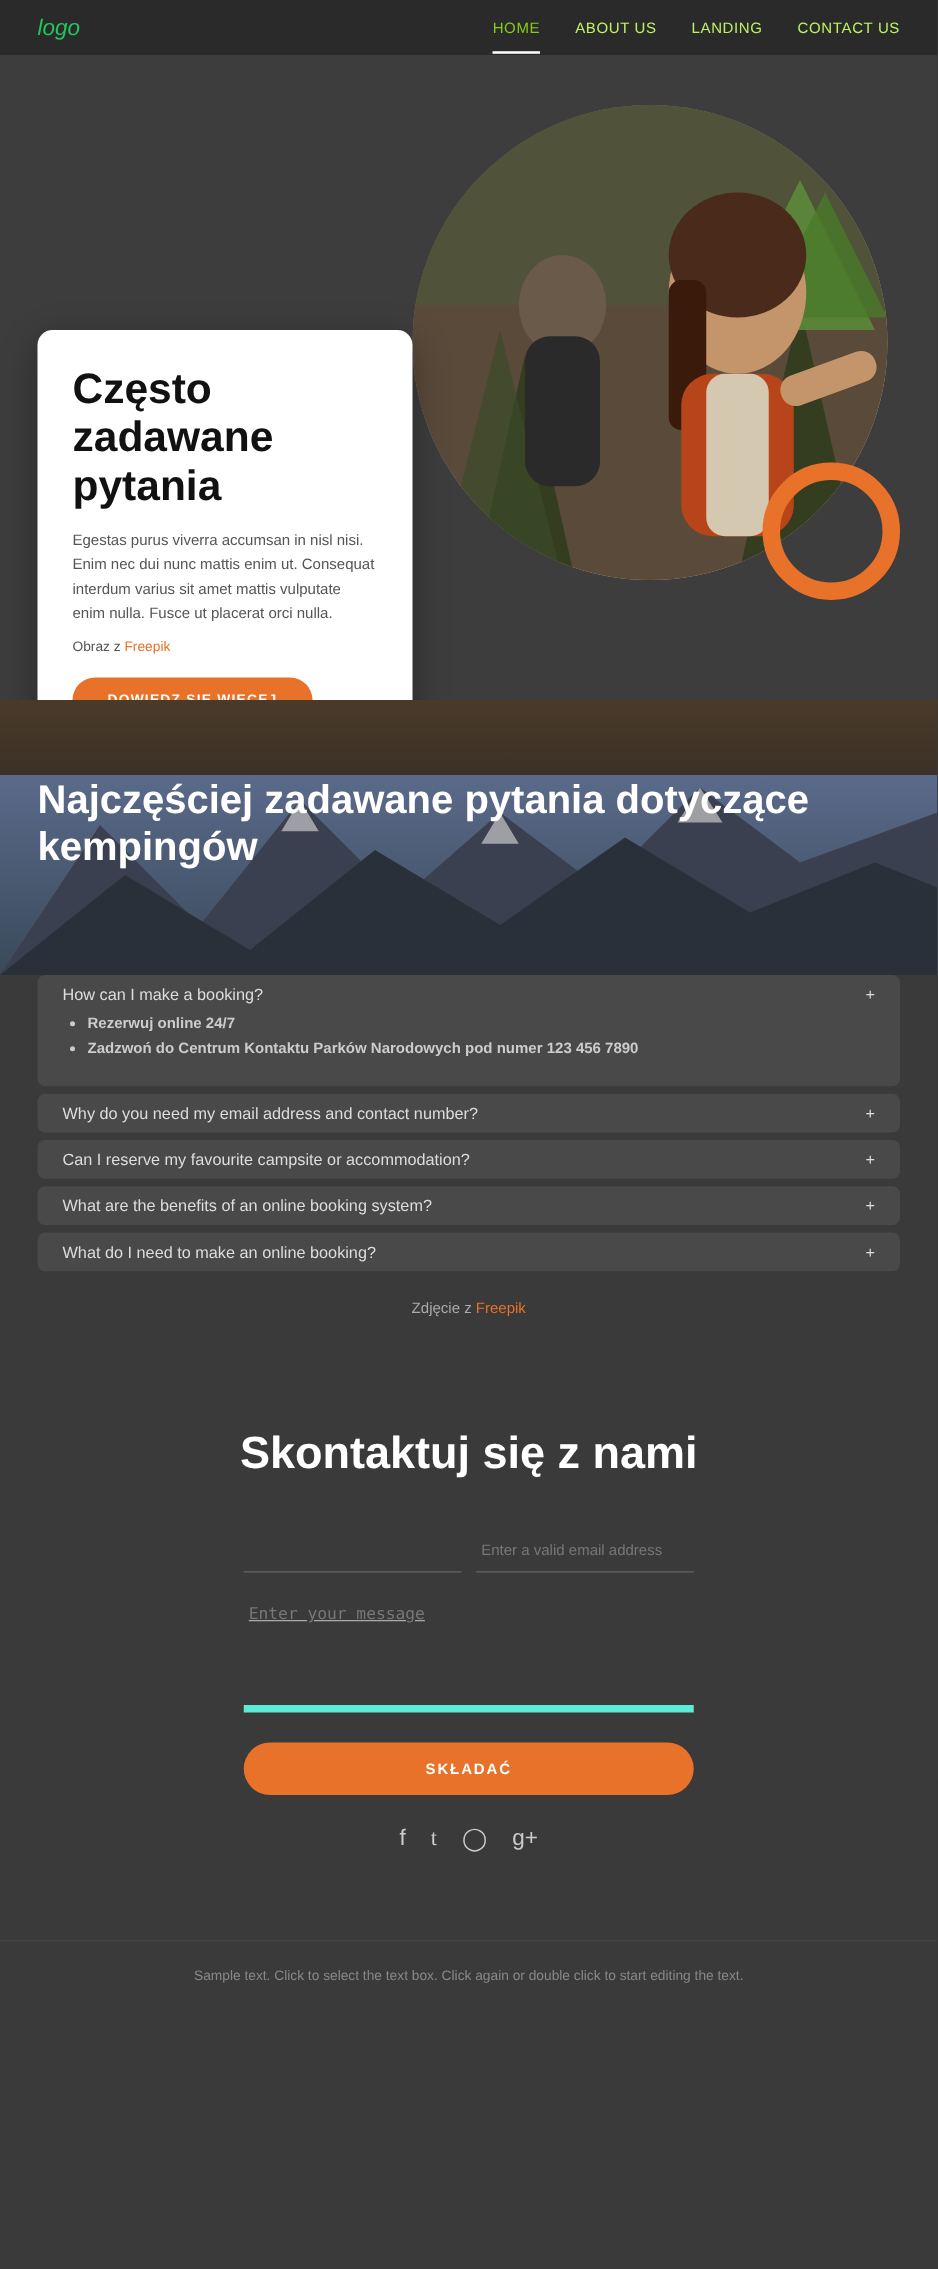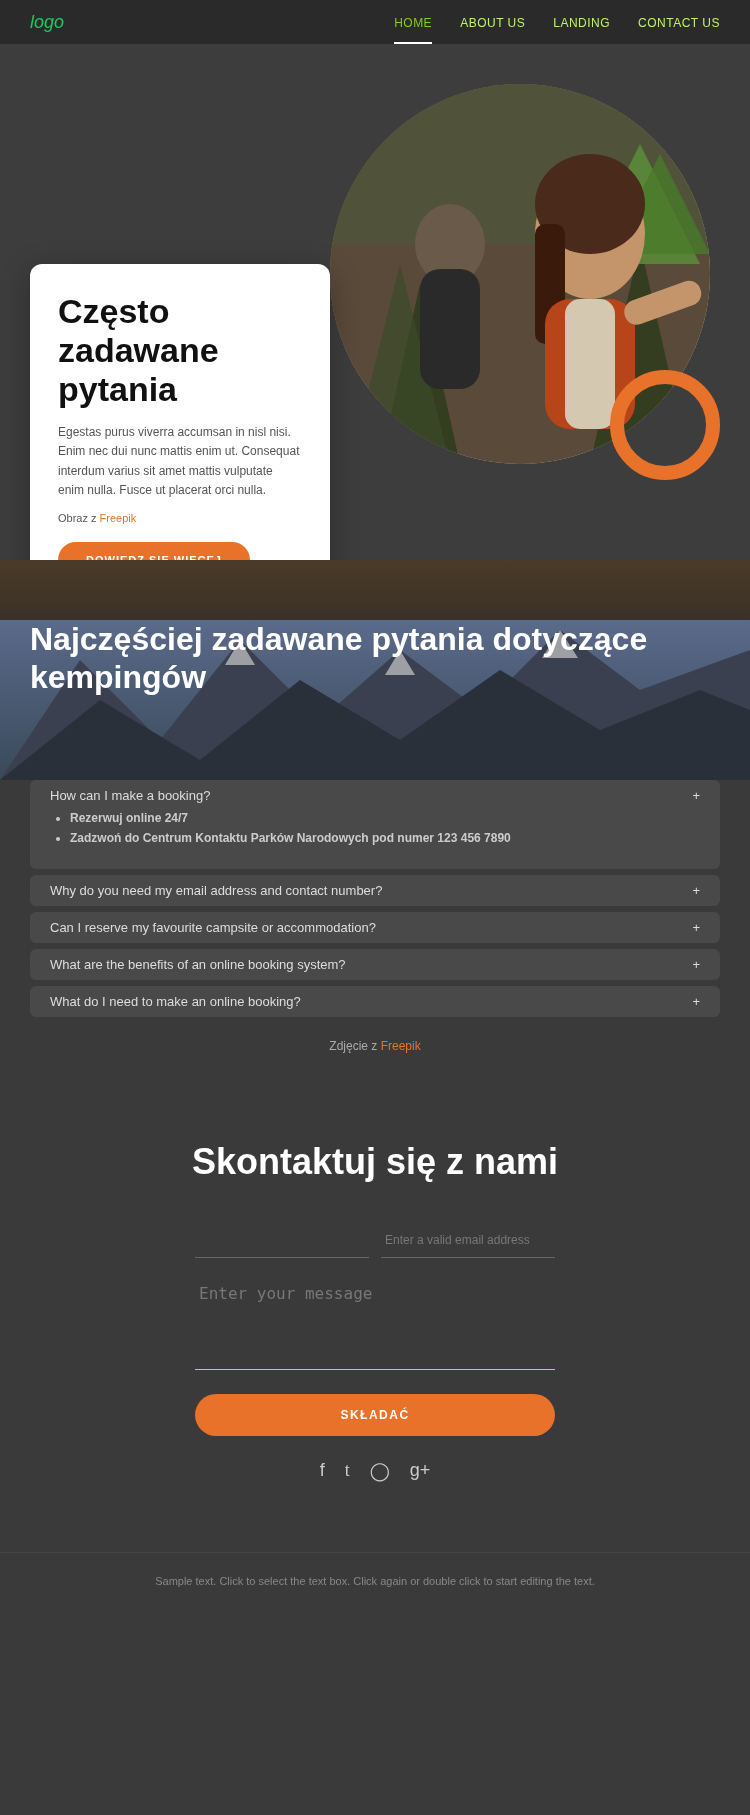--- a/index.html
+++ b/index.html
@@ -228,30 +228,31 @@
       color: #aaa;
       font-size: 12px;
       padding: 10px 4px;
       outline: none;
       width: 100%;
     }
     .form-field::placeholder { color: #777; }
     .form-textarea {
       width: 100%;
       border: none;
-      border-bottom: 1px solid #5eead4;
+      border-bottom: 6px solid #5eead4;
       background: transparent;
       color: #aaa;
-      font-size: 16px;
+      font-size: 13px;
       padding: 14px 4px;
       outline: none;
       resize: none;
       height: 100px;
       display: block;
       margin-top: 12px;
+      text-decoration: underline;
     }
     .form-textarea::placeholder { color: #777; }
     .btn-submit {
       background: #e8722a;
       color: #fff;
       border: none;
       border-radius: 28px;
       padding: 14px 0;
       width: 100%;
       font-size: 12px;

